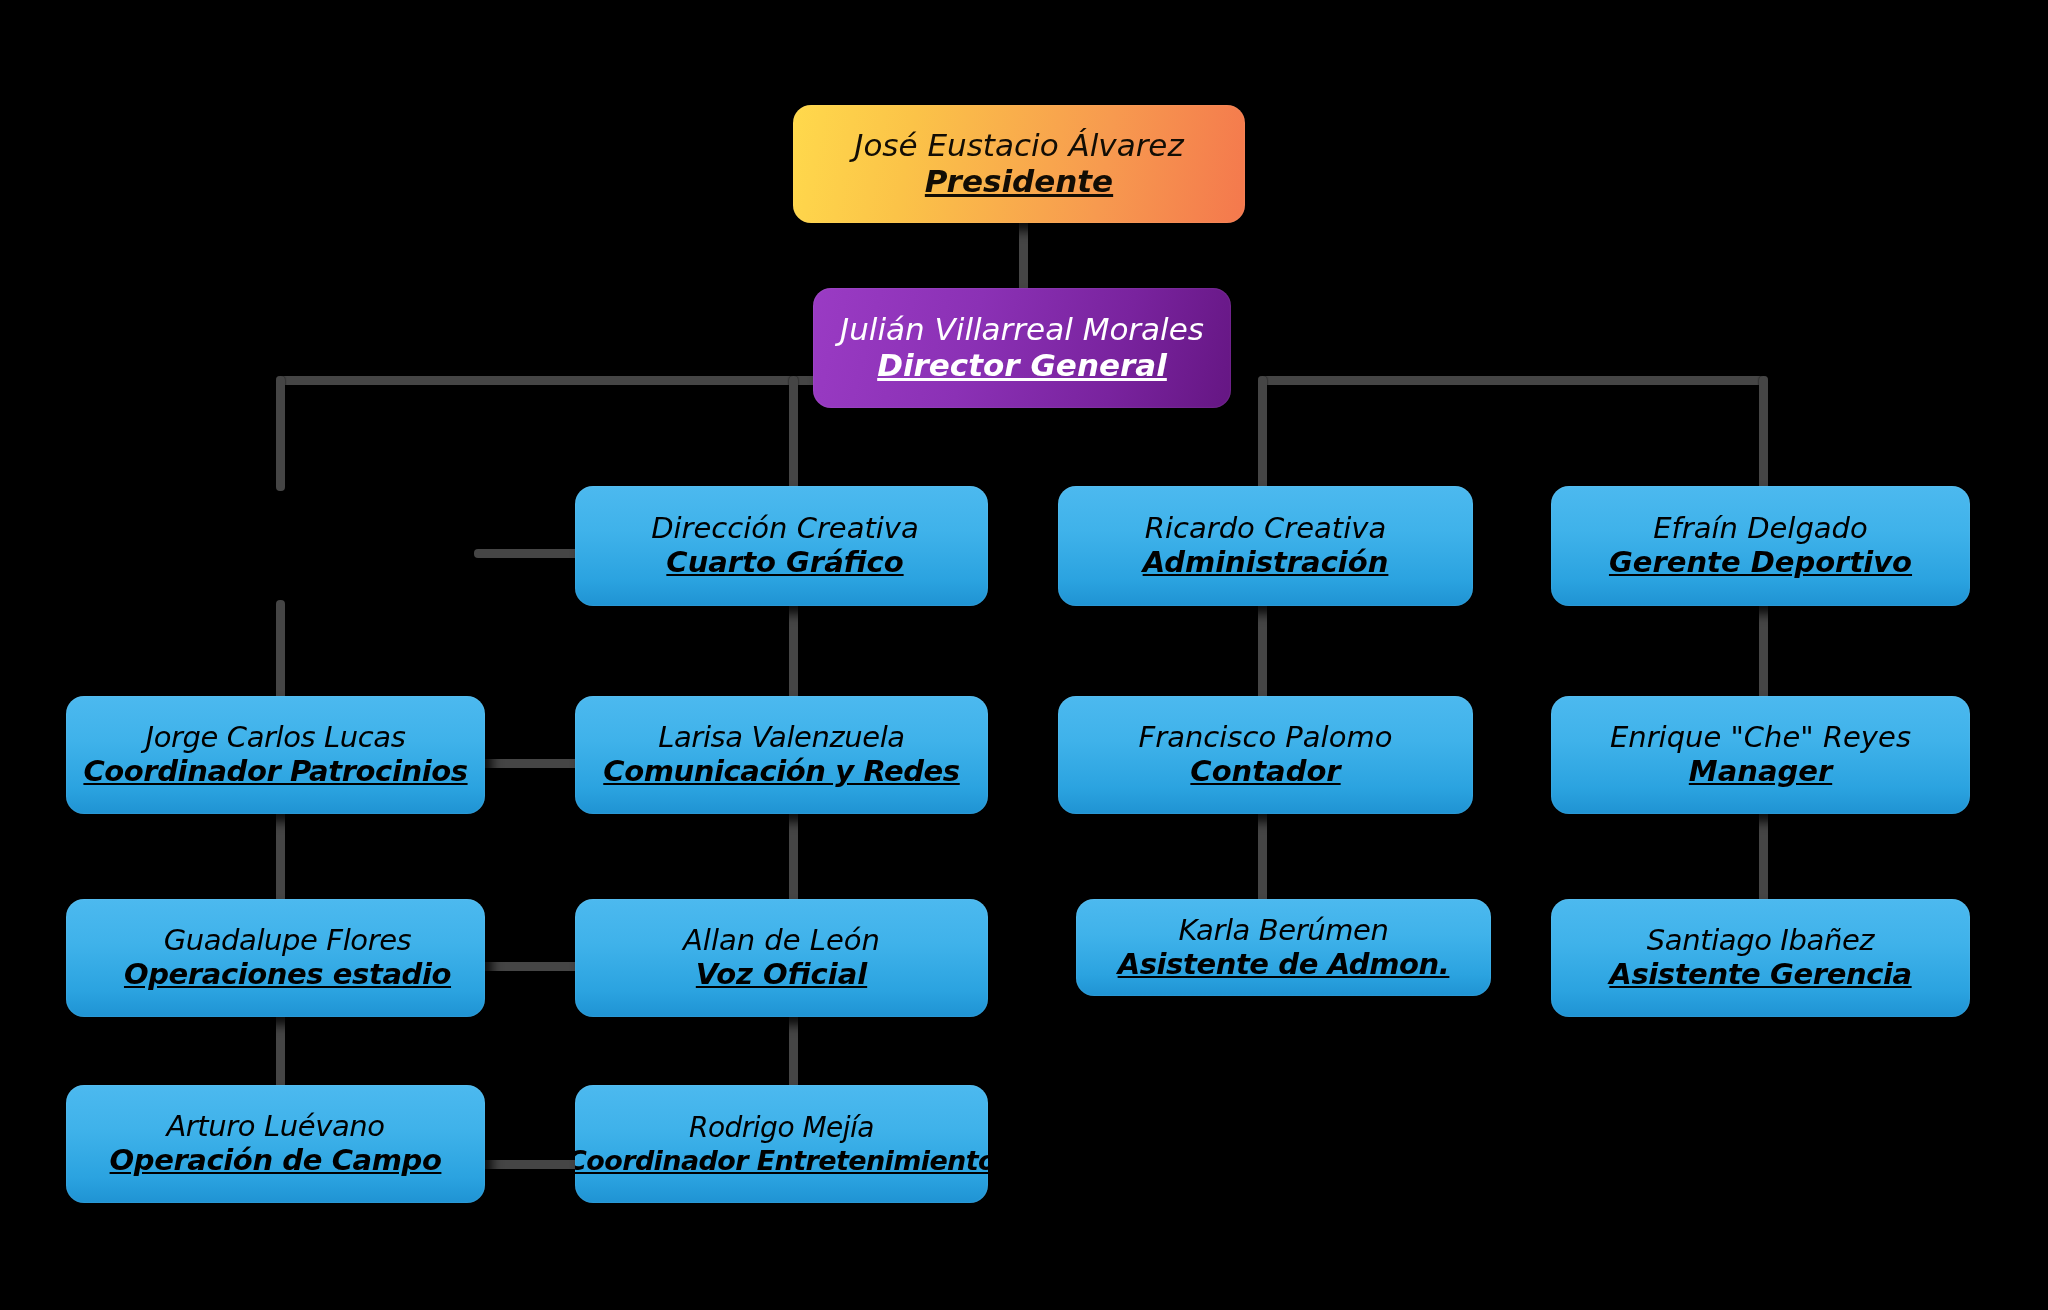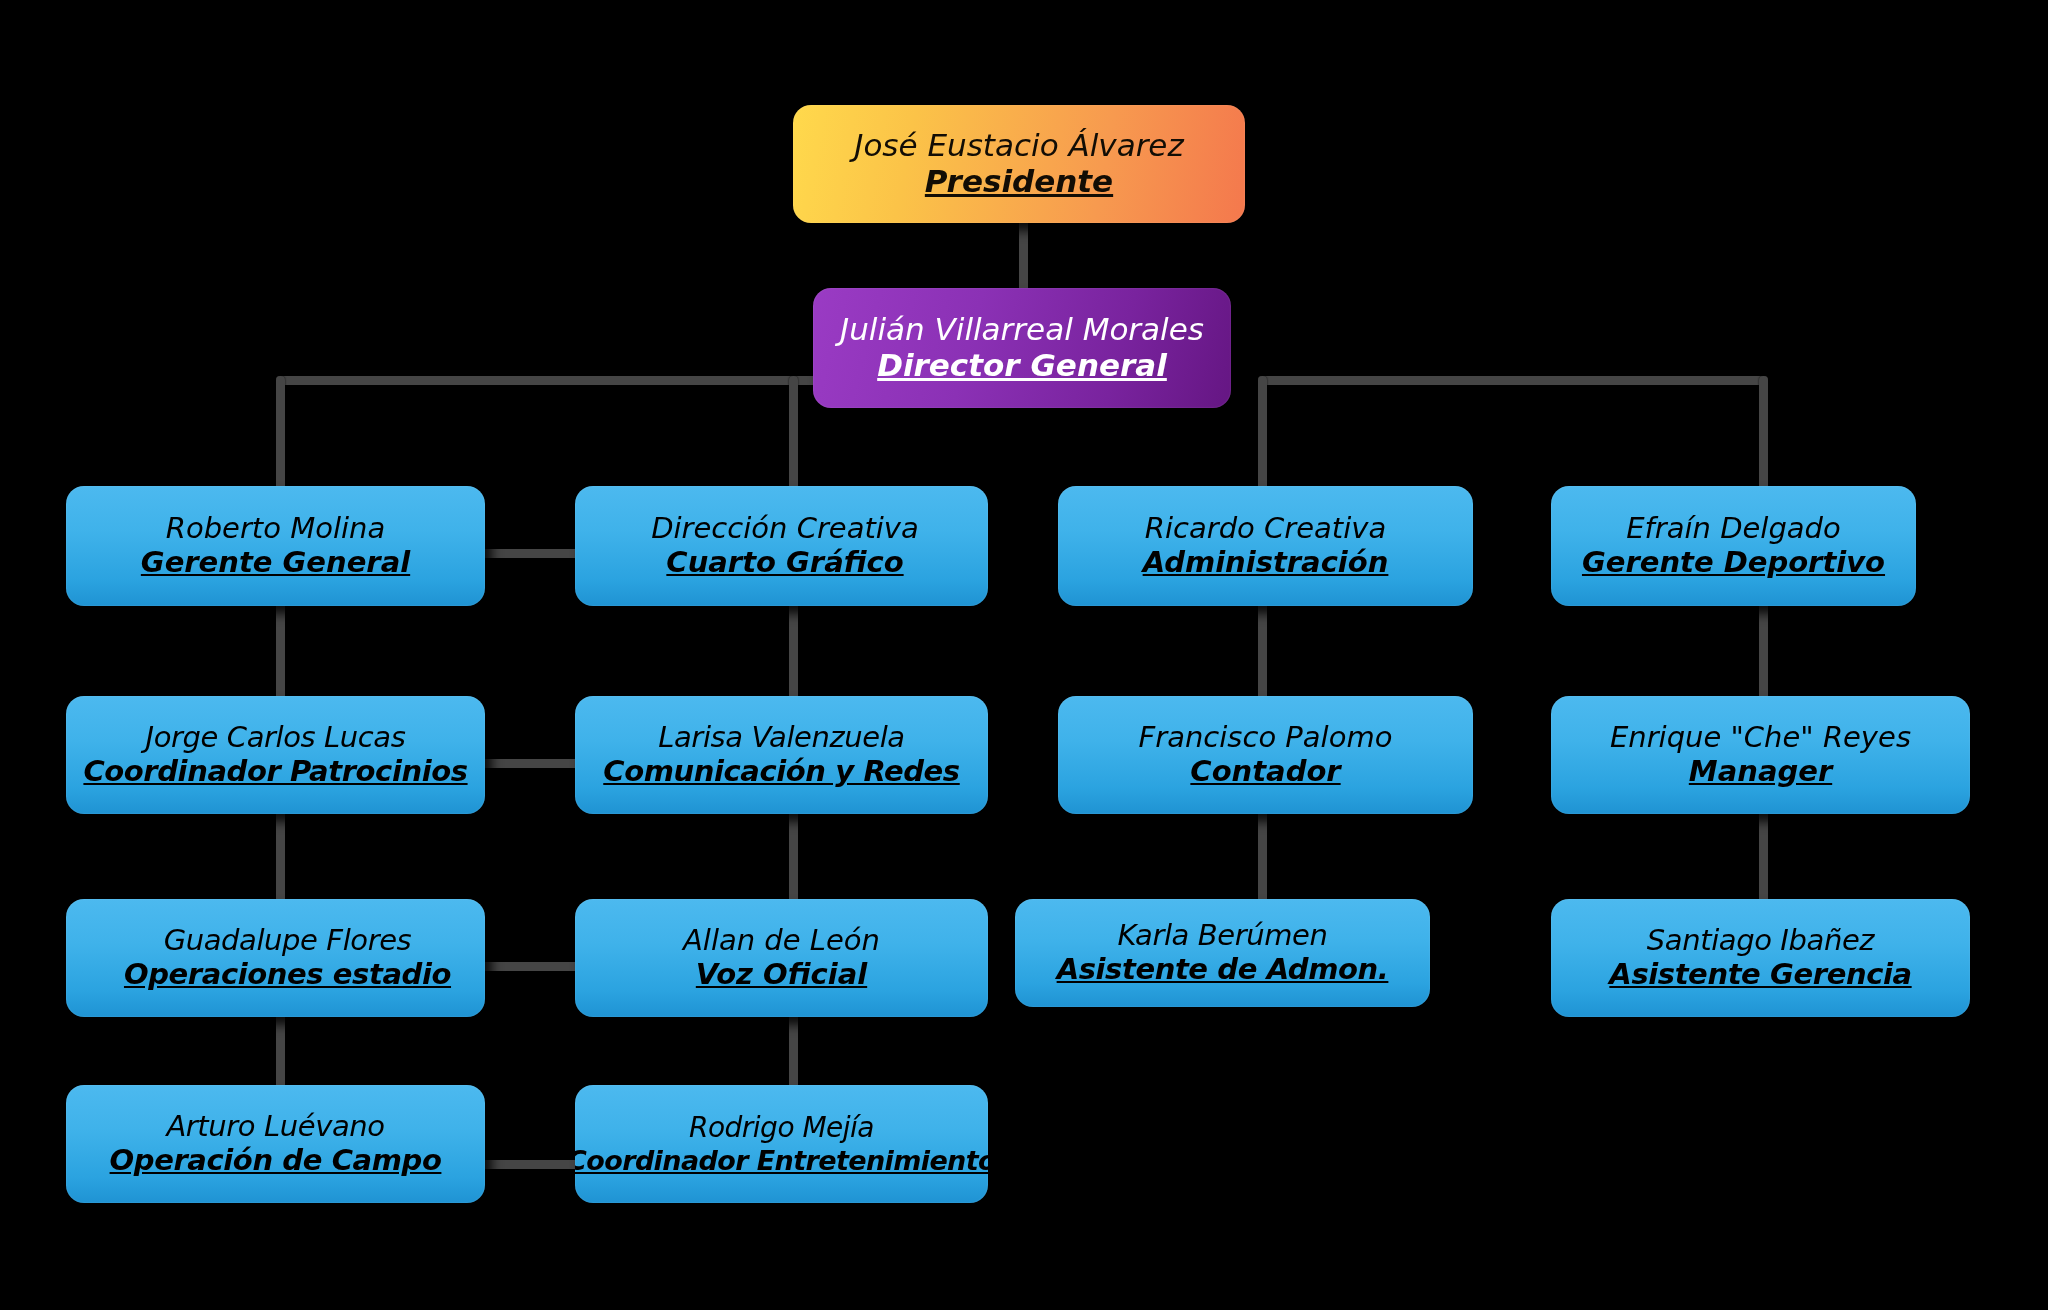--- a/index.html
+++ b/index.html
@@ -121,36 +121,32 @@
   <div class="node president" style="left:793px; top:105px; width:452px; height:118px;">
     <div class="name">José Eustacio Álvarez</div>
     <div class="role">Presidente</div>
   </div>
 
   <div class="node director" style="left:813px; top:288px; width:418px; height:120px;">
     <div class="name">Julián Villarreal Morales</div>
     <div class="role">Director General</div>
   </div>
 
-  <div class="node blue" style="left:66px; top:486px; width:419px; height:120px;">
-    <div class="name">Roberto Molina</div>
-    <div class="role">Gerente General</div>
-  </div>
 
   <div class="node blue" style="left:575px; top:486px; width:413px; height:120px;padding-left:17px;">
     <div class="name">Dirección Creativa</div>
     <div class="role">Cuarto Gráfico</div>
   </div>
 
   <div class="node blue" style="left:1058px; top:486px; width:415px; height:120px;">
     <div class="name">Ricardo Creativa</div>
     <div class="role">Administración</div>
   </div>
 
-  <div class="node blue" style="left:1551px; top:486px; width:365px; height:120px;">
+  <div class="node blue" style="left:1551px; top:486px; width:419px; height:120px;">
     <div class="name">Efraín Delgado</div>
     <div class="role">Gerente Deportivo</div>
   </div>
 
   <div class="node blue tight" style="left:66px; top:696px; width:419px; height:118px;">
     <div class="name">Jorge Carlos Lucas</div>
     <div class="role">Coordinador Patrocinios</div>
   </div>
 
   <div class="node blue tight" style="left:575px; top:696px; width:413px; height:118px;">
@@ -171,21 +167,21 @@
   <div class="node blue tight" style="left:66px; top:899px; width:419px; height:118px;padding-left:34px;">
     <div class="name">Guadalupe Flores</div>
     <div class="role">Operaciones estadio</div>
   </div>
 
   <div class="node blue" style="left:575px; top:899px; width:413px; height:118px;">
     <div class="name">Allan de León</div>
     <div class="role">Voz Oficial</div>
   </div>
 
-  <div class="node blue tight" style="left:1015px; top:899px; width:415px; height:108px;">
+  <div class="node blue tight" style="left:1076px; top:899px; width:415px; height:97px;">
     <div class="name">Karla Berúmen</div>
     <div class="role">Asistente de Admon.</div>
   </div>
 
   <div class="node blue tight" style="left:1551px; top:899px; width:419px; height:118px;">
     <div class="name">Santiago Ibañez</div>
     <div class="role">Asistente Gerencia</div>
   </div>
 
   <div class="node blue tight" style="left:66px; top:1085px; width:419px; height:118px;">

